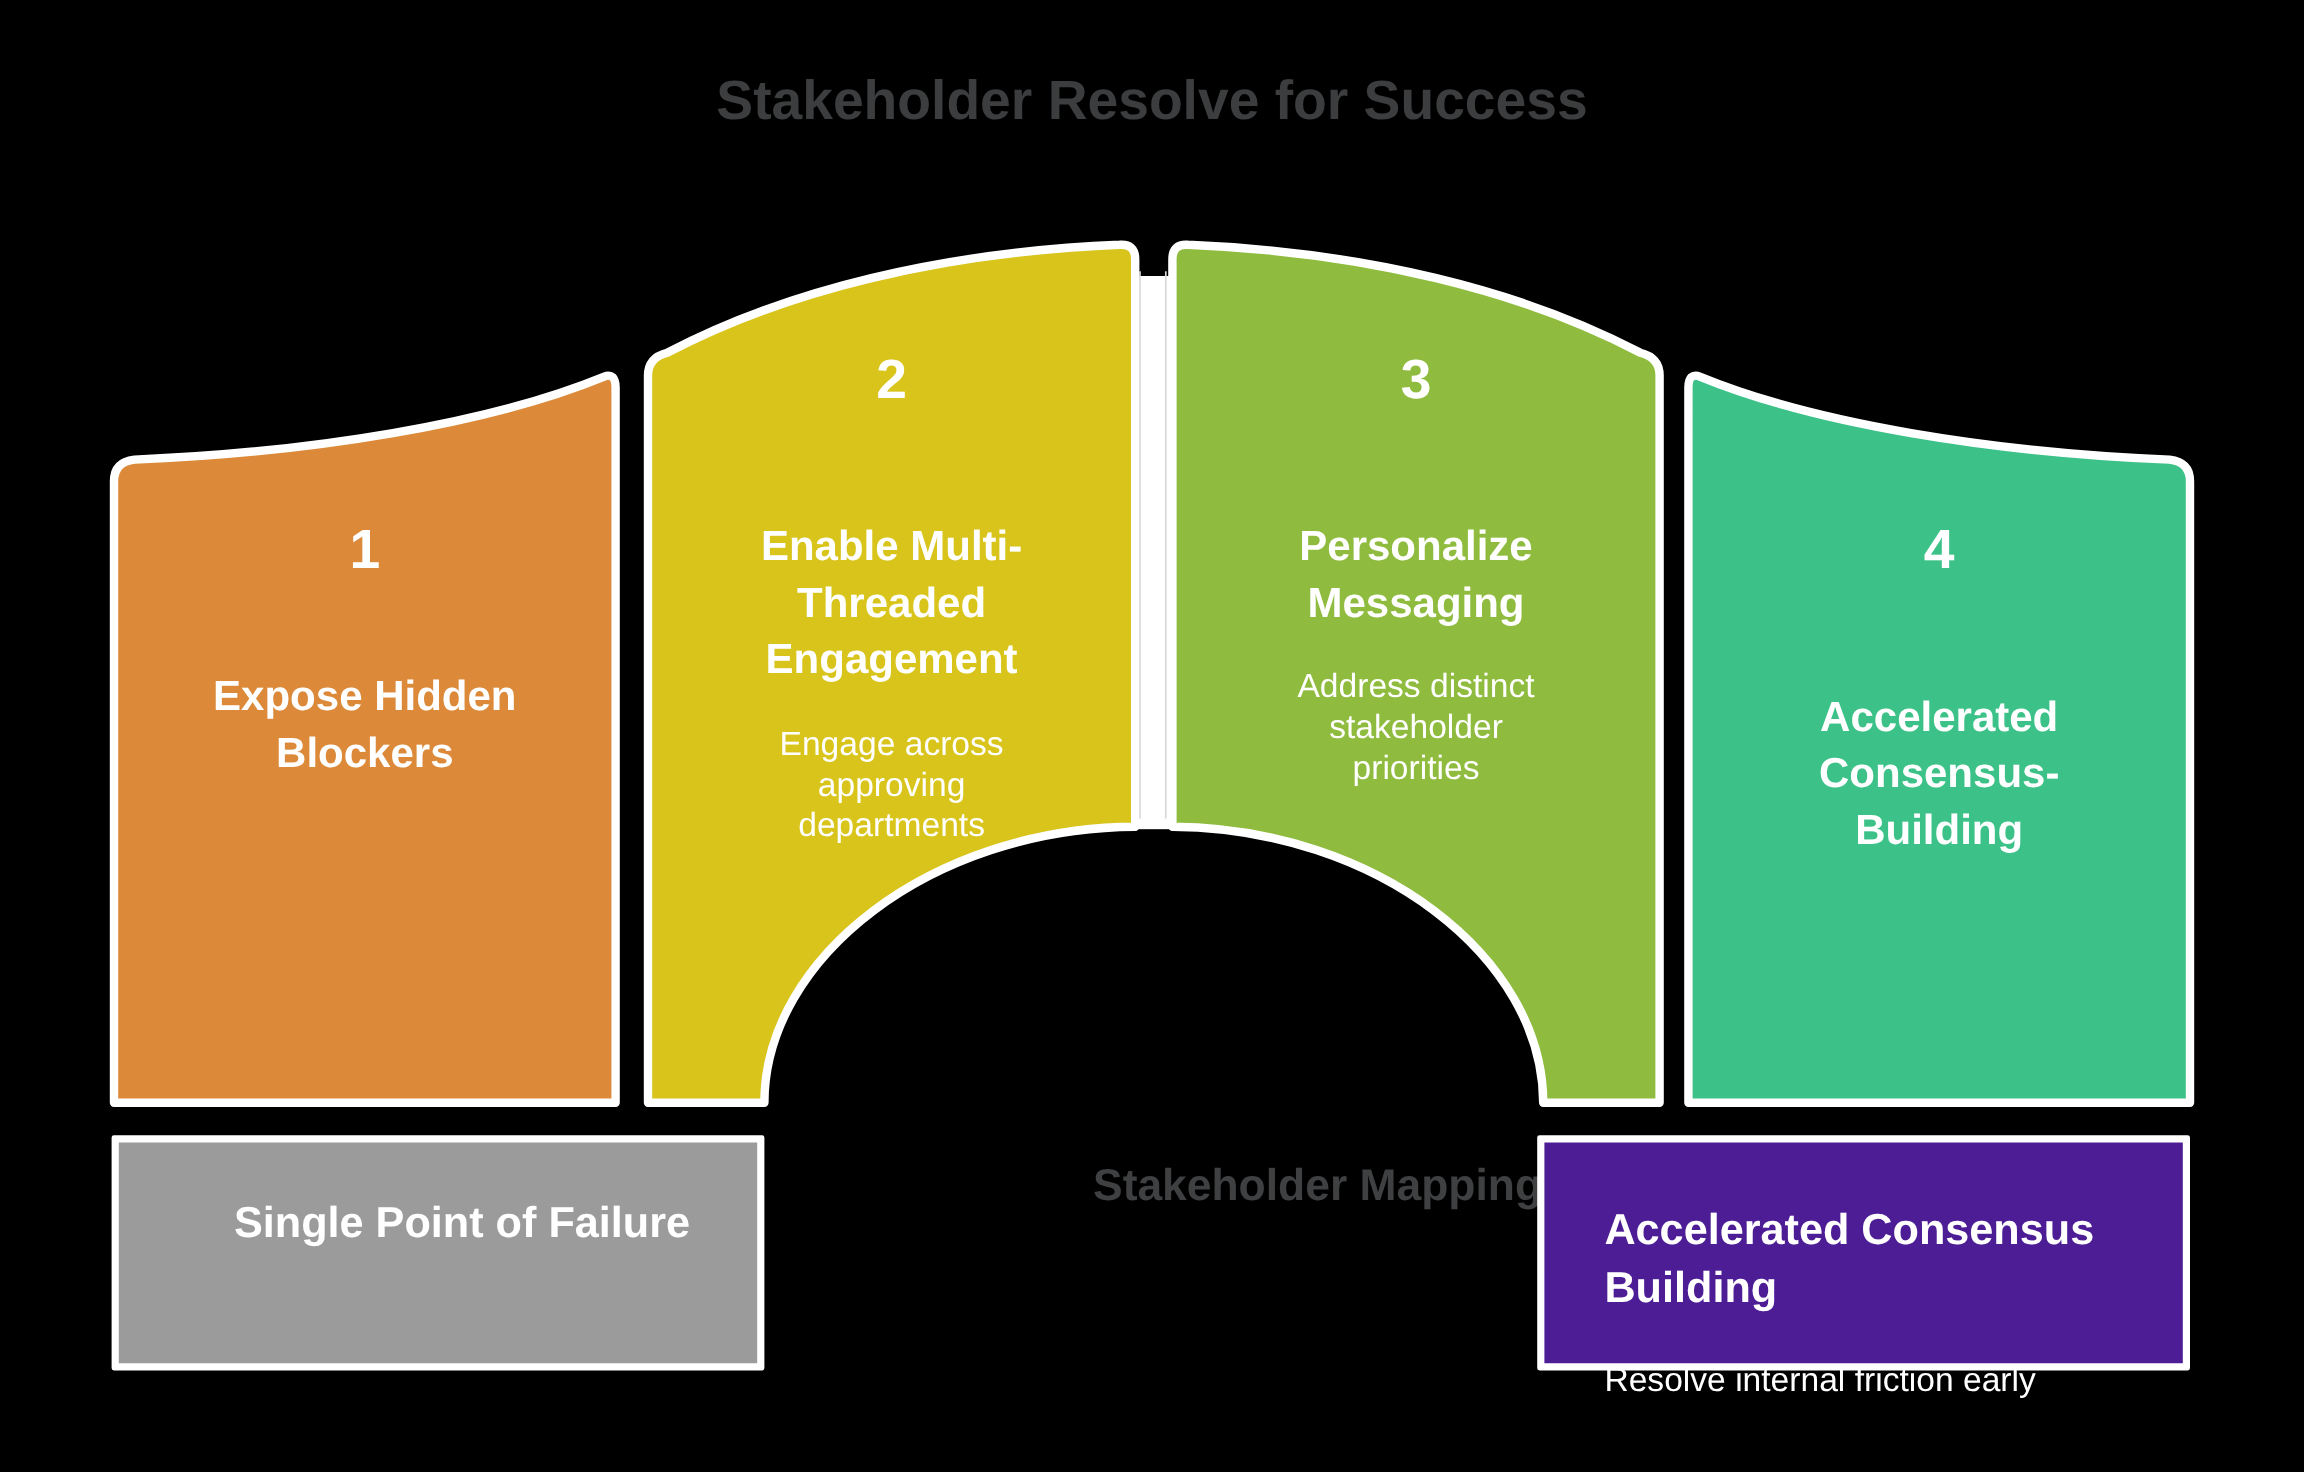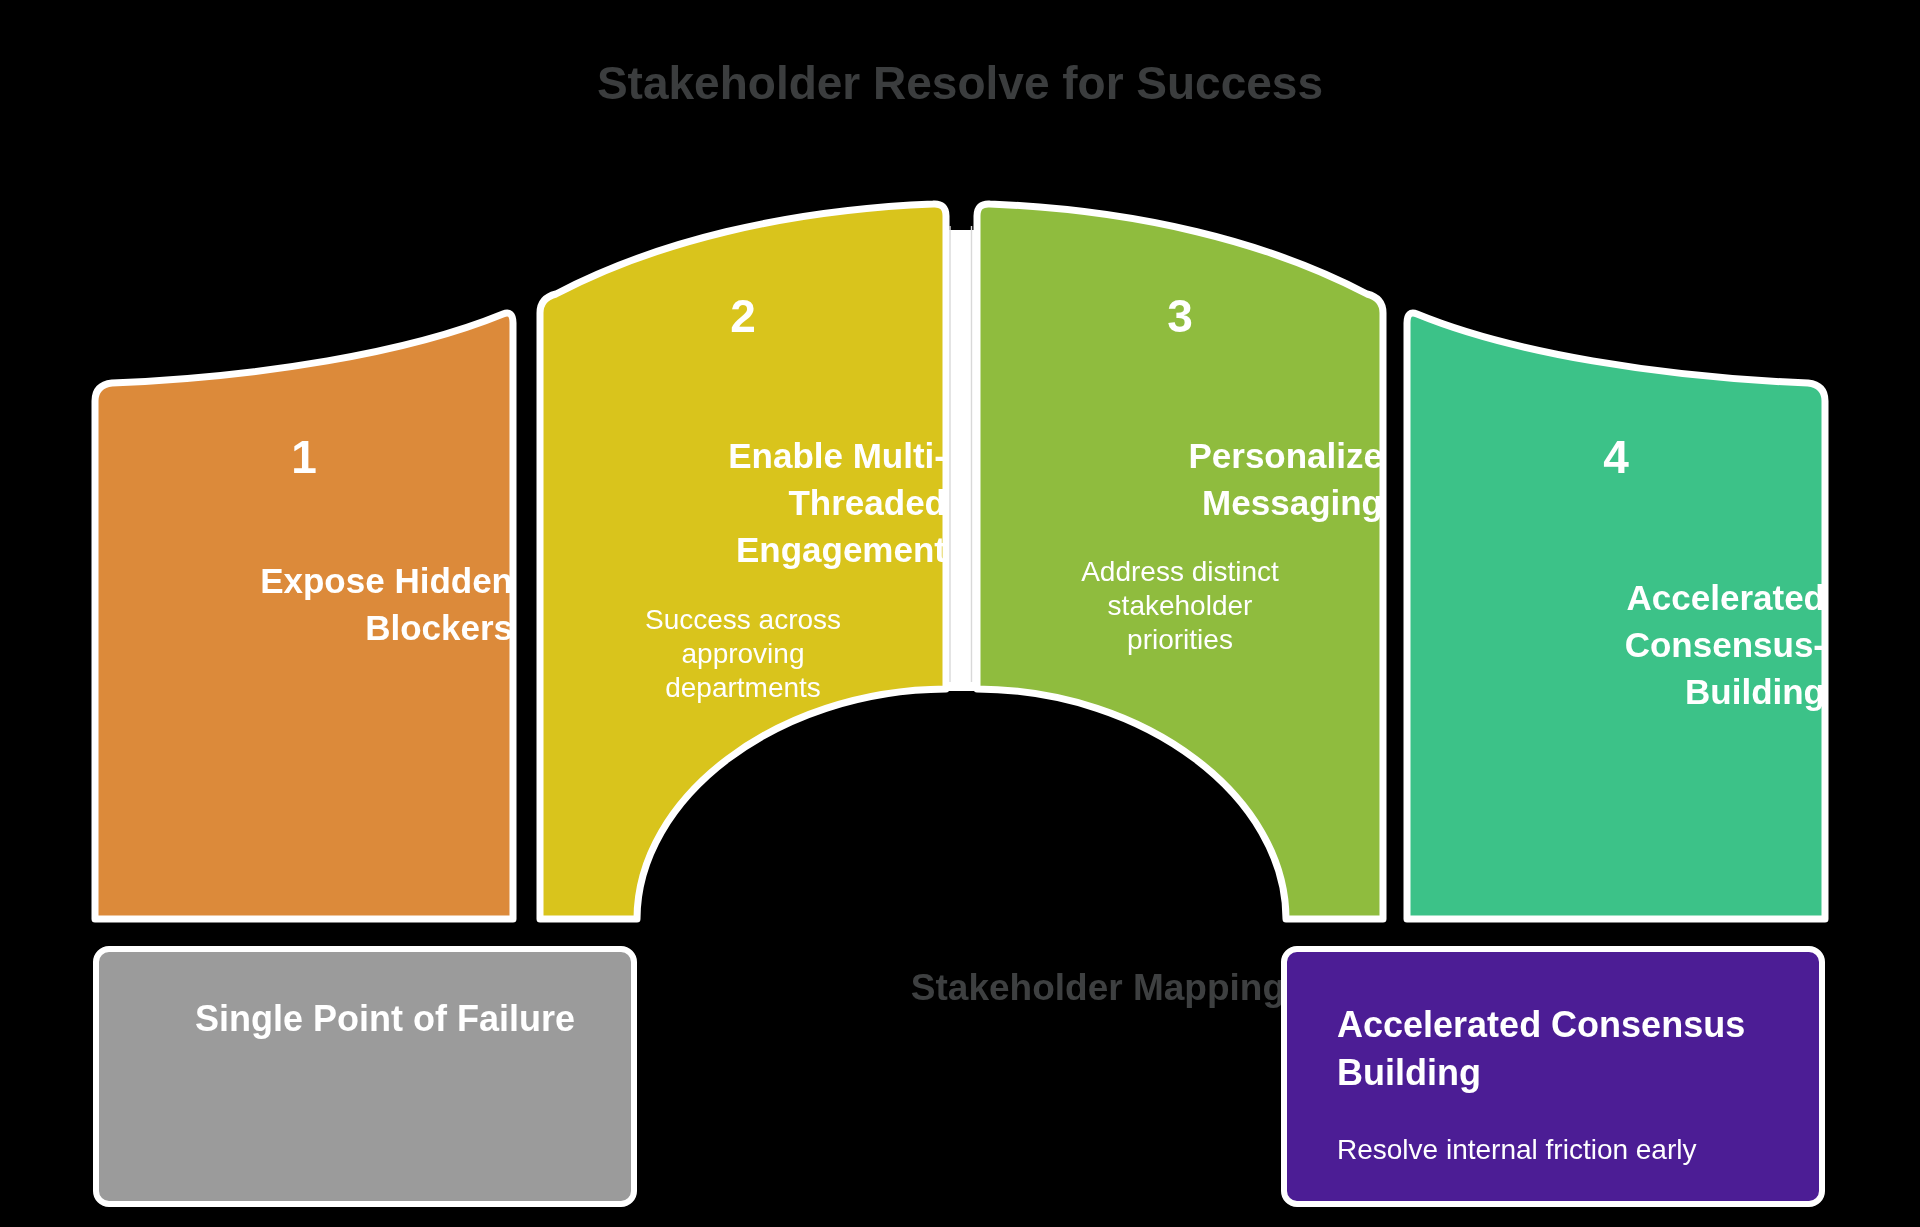--- a/index.html
+++ b/index.html
@@ -18,28 +18,28 @@
     text-align: center;
     font-size: 46px;
     line-height: 52px;
     font-weight: bold;
     color: #3B3D3E;
   }
   svg.bridge { position: absolute; left: 0; top: 0; }
   .panel-text { position: absolute; text-align: center; color: #FFFFFF; }
   .panel-text > div { position: absolute; left: 0; right: 0; }
   .num   { font-size: 46px; font-weight: bold; line-height: 52px; }
-  .ptitle{ font-size: 35px; font-weight: bold; line-height: 47px; white-space: pre-line; text-align: right; }
+  .ptitle{ font-size: 35px; font-weight: bold; line-height: 47px; white-space: pre-line; }
   .pdesc { font-size: 28px; font-weight: normal; line-height: 34px; white-space: pre-line; }
   .callout {
     position: absolute;
-    width: 544px; height: 261px;
+    width: 544px; height: 196px;
     box-sizing: border-box;
     border: 6px solid #FFFFFF;
-    border-radius: 16px;
+    border-radius: 2px;
     background: #9B9B9B;
     color: #FFFFFF;
   }
   .callout .ctitle {
     position: absolute;
     font-size: 36px; font-weight: bold; line-height: 48px;
     white-space: pre-line;
   }
   .callout .cdesc {
     position: absolute;
@@ -82,21 +82,21 @@
     <div class="num" style="top:431px;">1</div>
     <div class="ptitle" style="top:557px;">Expose Hidden
 Blockers</div>
   </div>
 
   <div class="panel-text" style="left:540px; width:406px; top:0; height:919px;">
     <div class="num" style="top:290px;">2</div>
     <div class="ptitle" style="top:432px;">Enable Multi-
 Threaded
 Engagement</div>
-    <div class="pdesc" style="top:603px;">Success across
+    <div class="pdesc" style="top:603px;">Engage across
 approving
 departments</div>
   </div>
 
   <div class="panel-text" style="left:977px; width:406px; top:0; height:919px;">
     <div class="num" style="top:290px;">3</div>
     <div class="ptitle" style="top:432px;">Personalize
 Messaging</div>
     <div class="pdesc" style="top:555px;">Address distinct
 stakeholder

